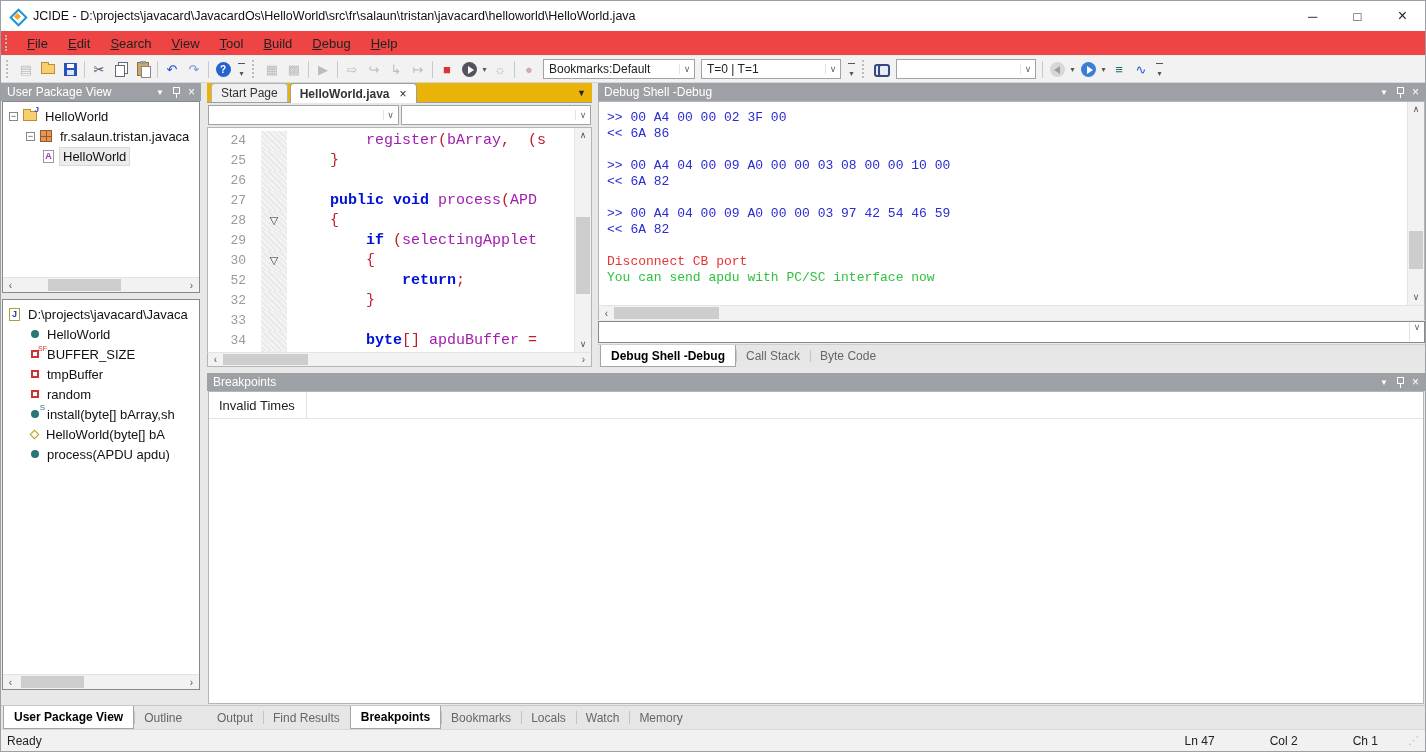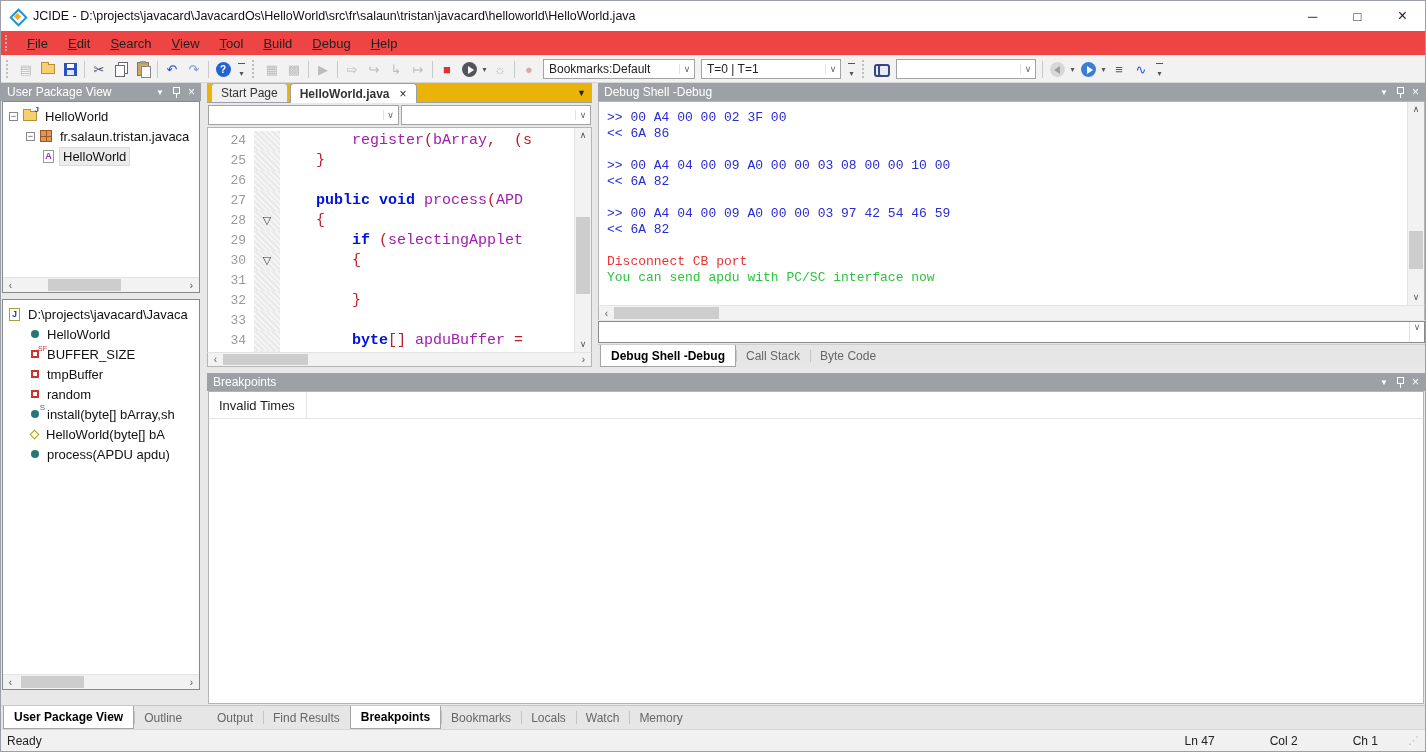--- a/index.html
+++ b/index.html
@@ -147,21 +147,21 @@
            background:#f0f0f0; border:1px solid #aeb4ba; border-bottom:none;
            border-radius:4px 4px 0 0; margin-right:2px; }
   .edtab.active { background:#fff; font-weight:bold; height:20px; margin-bottom:-1px;
                   border-color:#9aa0a6; }
   .edtab .tabclose { margin-left:10px; font-weight:normal; font-size:12px; color:#222; }
   .edtabs .edtab-drop { margin-left:auto; margin-right:6px; font-size:9px; color:#222; align-self:center; }
   .combos { height:24px; background:#e8e8e8; display:flex; align-items:center; gap:2px; flex:none; padding:2px 1px; }
   .combos .combo { flex:1; margin:0; }
   .codewrap { flex:1; display:flex; min-height:0; background:#fff; border:1px solid #b5b5b5; border-bottom:none; }
   .codelines { flex:1; overflow:hidden; padding-top:3px; }
-  .cline { display:flex; height:20px; }
+  .cline { display:flex; height:20px;gap:7px; }
   .lnum { width:46px; flex:none; text-align:right; padding-right:8px; font-family:"Liberation Mono", monospace;
           font-size:13px; color:#9a9a9a; line-height:20px; }
   .lmargin { width:26px; flex:none; background:
       repeating-linear-gradient(45deg, #f4f4f4 0 2px, #e9e9e9 2px 4px);
       text-align:center; font-size:11px; color:#333; line-height:18px; }
   .lcode { font-family:"Liberation Mono", monospace; font-size:15px; line-height:20px;
            white-space:pre; overflow:hidden; flex:1; }
   .tok-kw { color:#0013d6; font-weight:bold; }
   .tok-op { color:#bb1e2d; }
   .tok-id { color:#a21caf; }
@@ -438,22 +438,23 @@
                   <span class="lnum">29</span>
                   <span class="lmargin"></span>
                   <span class="lcode"><span class="tok-id">        </span><span class="tok-kw">if</span><span class="tok-id"> </span><span class="tok-op">(</span><span class="tok-id">selectingApplet</span></span>
                 </div>
                 <div class="cline">
                   <span class="lnum">30</span>
                   <span class="lmargin">▽</span>
                   <span class="lcode"><span class="tok-id">        </span><span class="tok-op">{</span></span>
                 </div>
                 <div class="cline">
-                  <span class="lnum">31</span>
-                  <span class="lmargin"></span>
+                  <span class="lnum">52</span>
+                  <span class="lmargin"></span>
+                  <span class="lcode"><span class="tok-id">            </span><span class="tok-kw">return</span><span class="tok-op">;</span></span>
                 </div>
                 <div class="cline">
                   <span class="lnum">32</span>
                   <span class="lmargin"></span>
                   <span class="lcode"><span class="tok-id">        </span><span class="tok-op">}</span></span>
                 </div>
                 <div class="cline">
                   <span class="lnum">33</span>
                   <span class="lmargin"></span>
                   <span class="lcode"></span>

